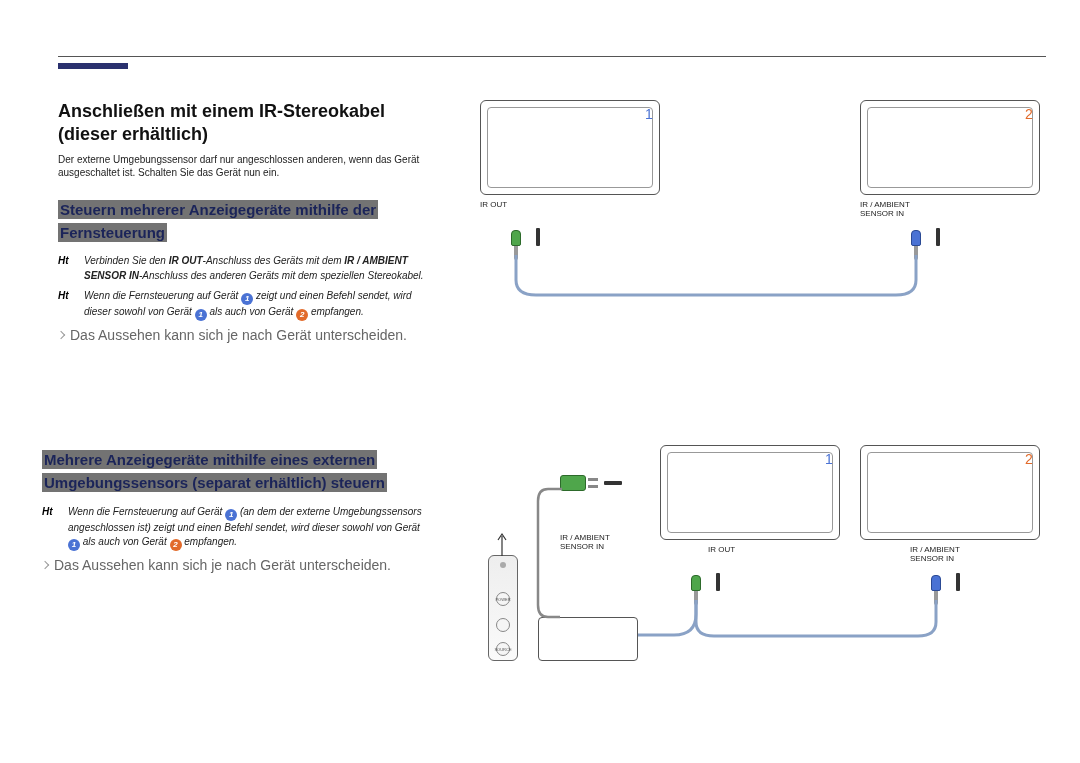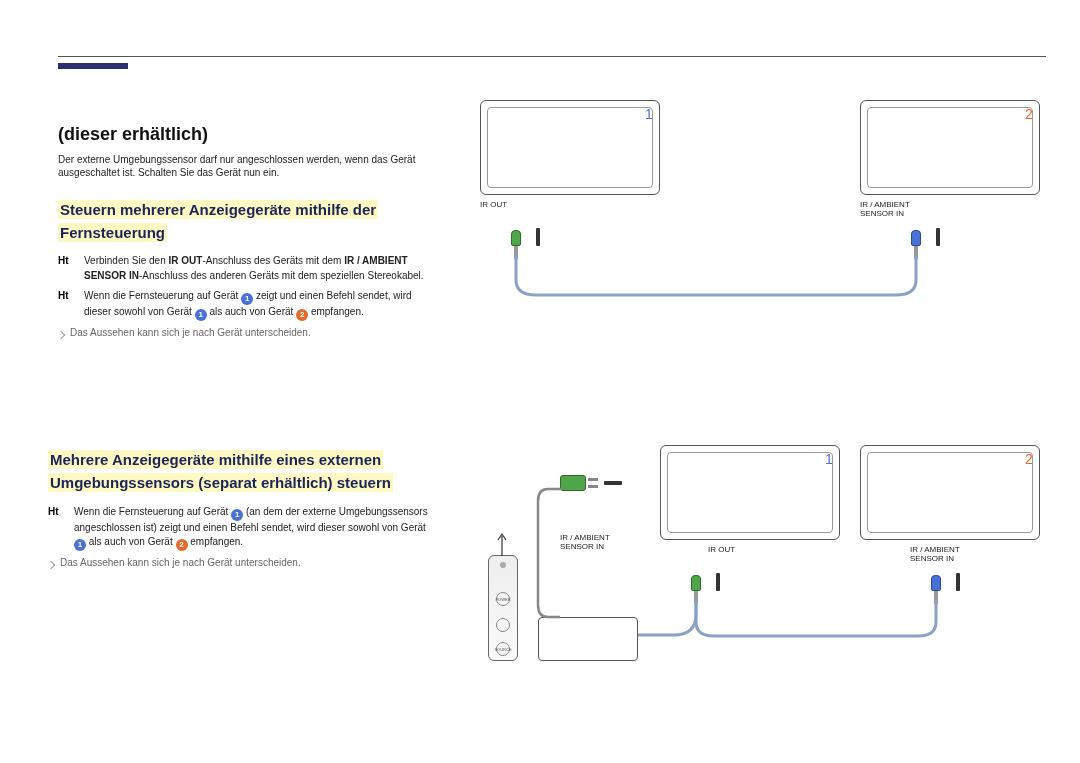--- a/index.html
+++ b/index.html
@@ -41,46 +41,47 @@
     line-height: 1.35;
     color: #222;
     margin-top: 4px;
   }
   .hl-block { margin-top: 18px; }
   h2.hl {
     display: inline;
     font-size: 15px;
     font-weight: 600;
     color: #1b2459;
-    background: #fef9c3;
+    background: #737373;
     padding: 1px 2px;
     line-height: 1.55;
     box-decoration-break: clone;
     -webkit-box-decoration-break: clone;
   }
   ul.bul { list-style: none; margin-top: 10px; }
   ul.bul > li {
     position: relative;
     padding-left: 26px;
     font-size: 10px;
     line-height: 1.45;
     margin-bottom: 6px;
+    font-style: italic;
   }
   ul.bul > li::before {
     content: "Ht";
     position: absolute;
     left: 0; top: 0;
     font-weight: 700;
     color: #000;
     font-size: 10px;
   }
   .note {
     position: relative;
     padding-left: 12px;
-    font-size: 10px; color: #666;
+    font-size: 14px; color: #666;
     margin-top: 4px;
   }
   .note::before {
     content: "";
     position: absolute;
     left: 0; top: 5px;
     width: 5px; height: 5px;
     border-right: 1.3px solid #999;
     border-bottom: 1.3px solid #999;
     transform: rotate(-45deg);
@@ -205,36 +206,36 @@
   }
   .plug .prongs {
     display: flex; flex-direction: column; gap: 4px; margin-left: 2px;
   }
   .plug .prongs span {
     width: 10px; height: 3px; background: #888;
   }
 
   .sec2 {
     position: absolute;
-    left: 48px; top: 448px;
+    left: 42px; top: 448px;
     width: 380px;
   }
 </style>
 </head>
 <body>
 
 <div class="top-rule"></div>
 <div class="marker"></div>
 
 <div class="col-left">
   <h1 class="title">
-    <br>
+    <span>Anschließen mit einem IR-Stereokabel</span><br>
     <span>(dieser erhältlich)</span>
   </h1>
-  <p class="small">Der externe Umgebungssensor darf nur angeschlossen werden, wenn das Gerät ausgeschaltet ist. Schalten Sie das Gerät nun ein.</p>
+  <p class="small">Der externe Umgebungssensor darf nur angeschlossen anderen, wenn das Gerät ausgeschaltet ist. Schalten Sie das Gerät nun ein.</p>
 
   <div class="hl-block">
     <h2 class="hl">Steuern mehrerer Anzeigegeräte mithilfe der Fernsteuerung</h2>
     <ul class="bul">
       <li>
         <span>Verbinden Sie den </span><b>IR OUT</b><span>-Anschluss des Geräts mit dem </span><b>IR / AMBIENT SENSOR IN</b><span>-Anschluss des anderen Geräts mit dem speziellen Stereokabel.</span>
       </li>
       <li>
         <span>Wenn die Fernsteuerung auf Gerät </span><span class="circ c1">1</span><span> zeigt und einen Befehl sendet, wird dieser sowohl von Gerät </span><span class="circ c1">1</span><span> als auch von Gerät </span><span class="circ c2">2</span><span> empfangen.</span>
       </li>

